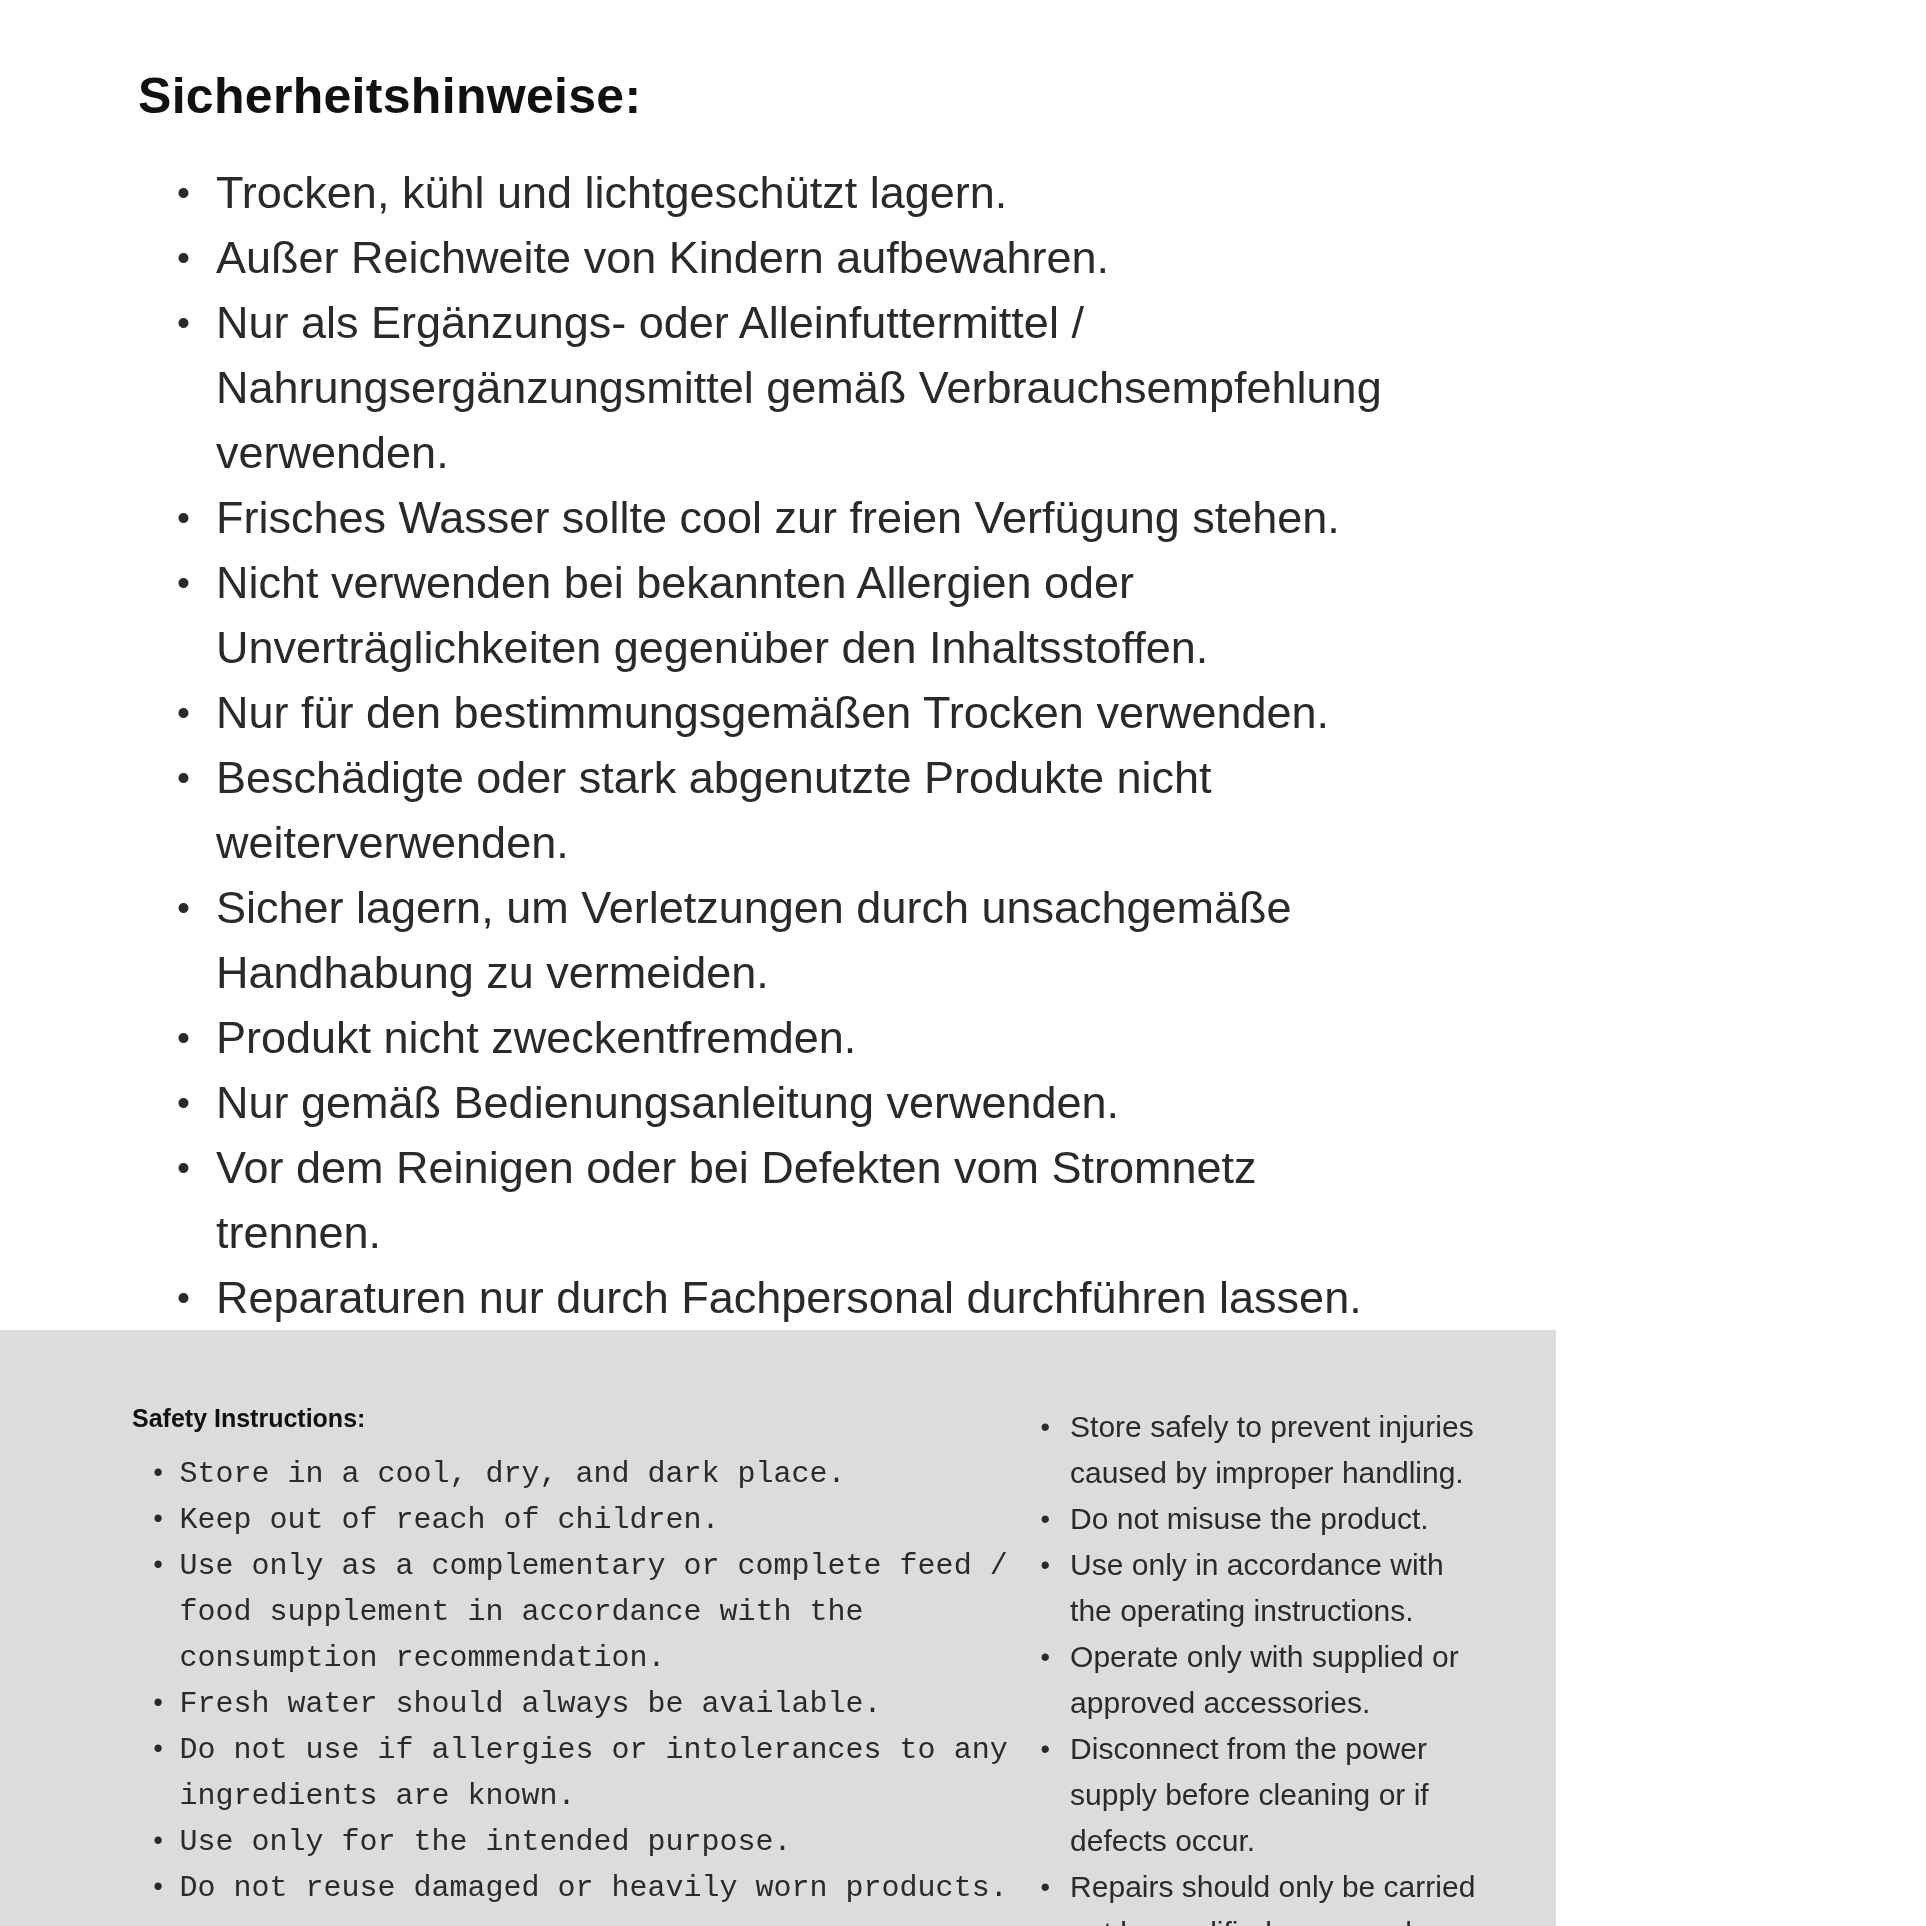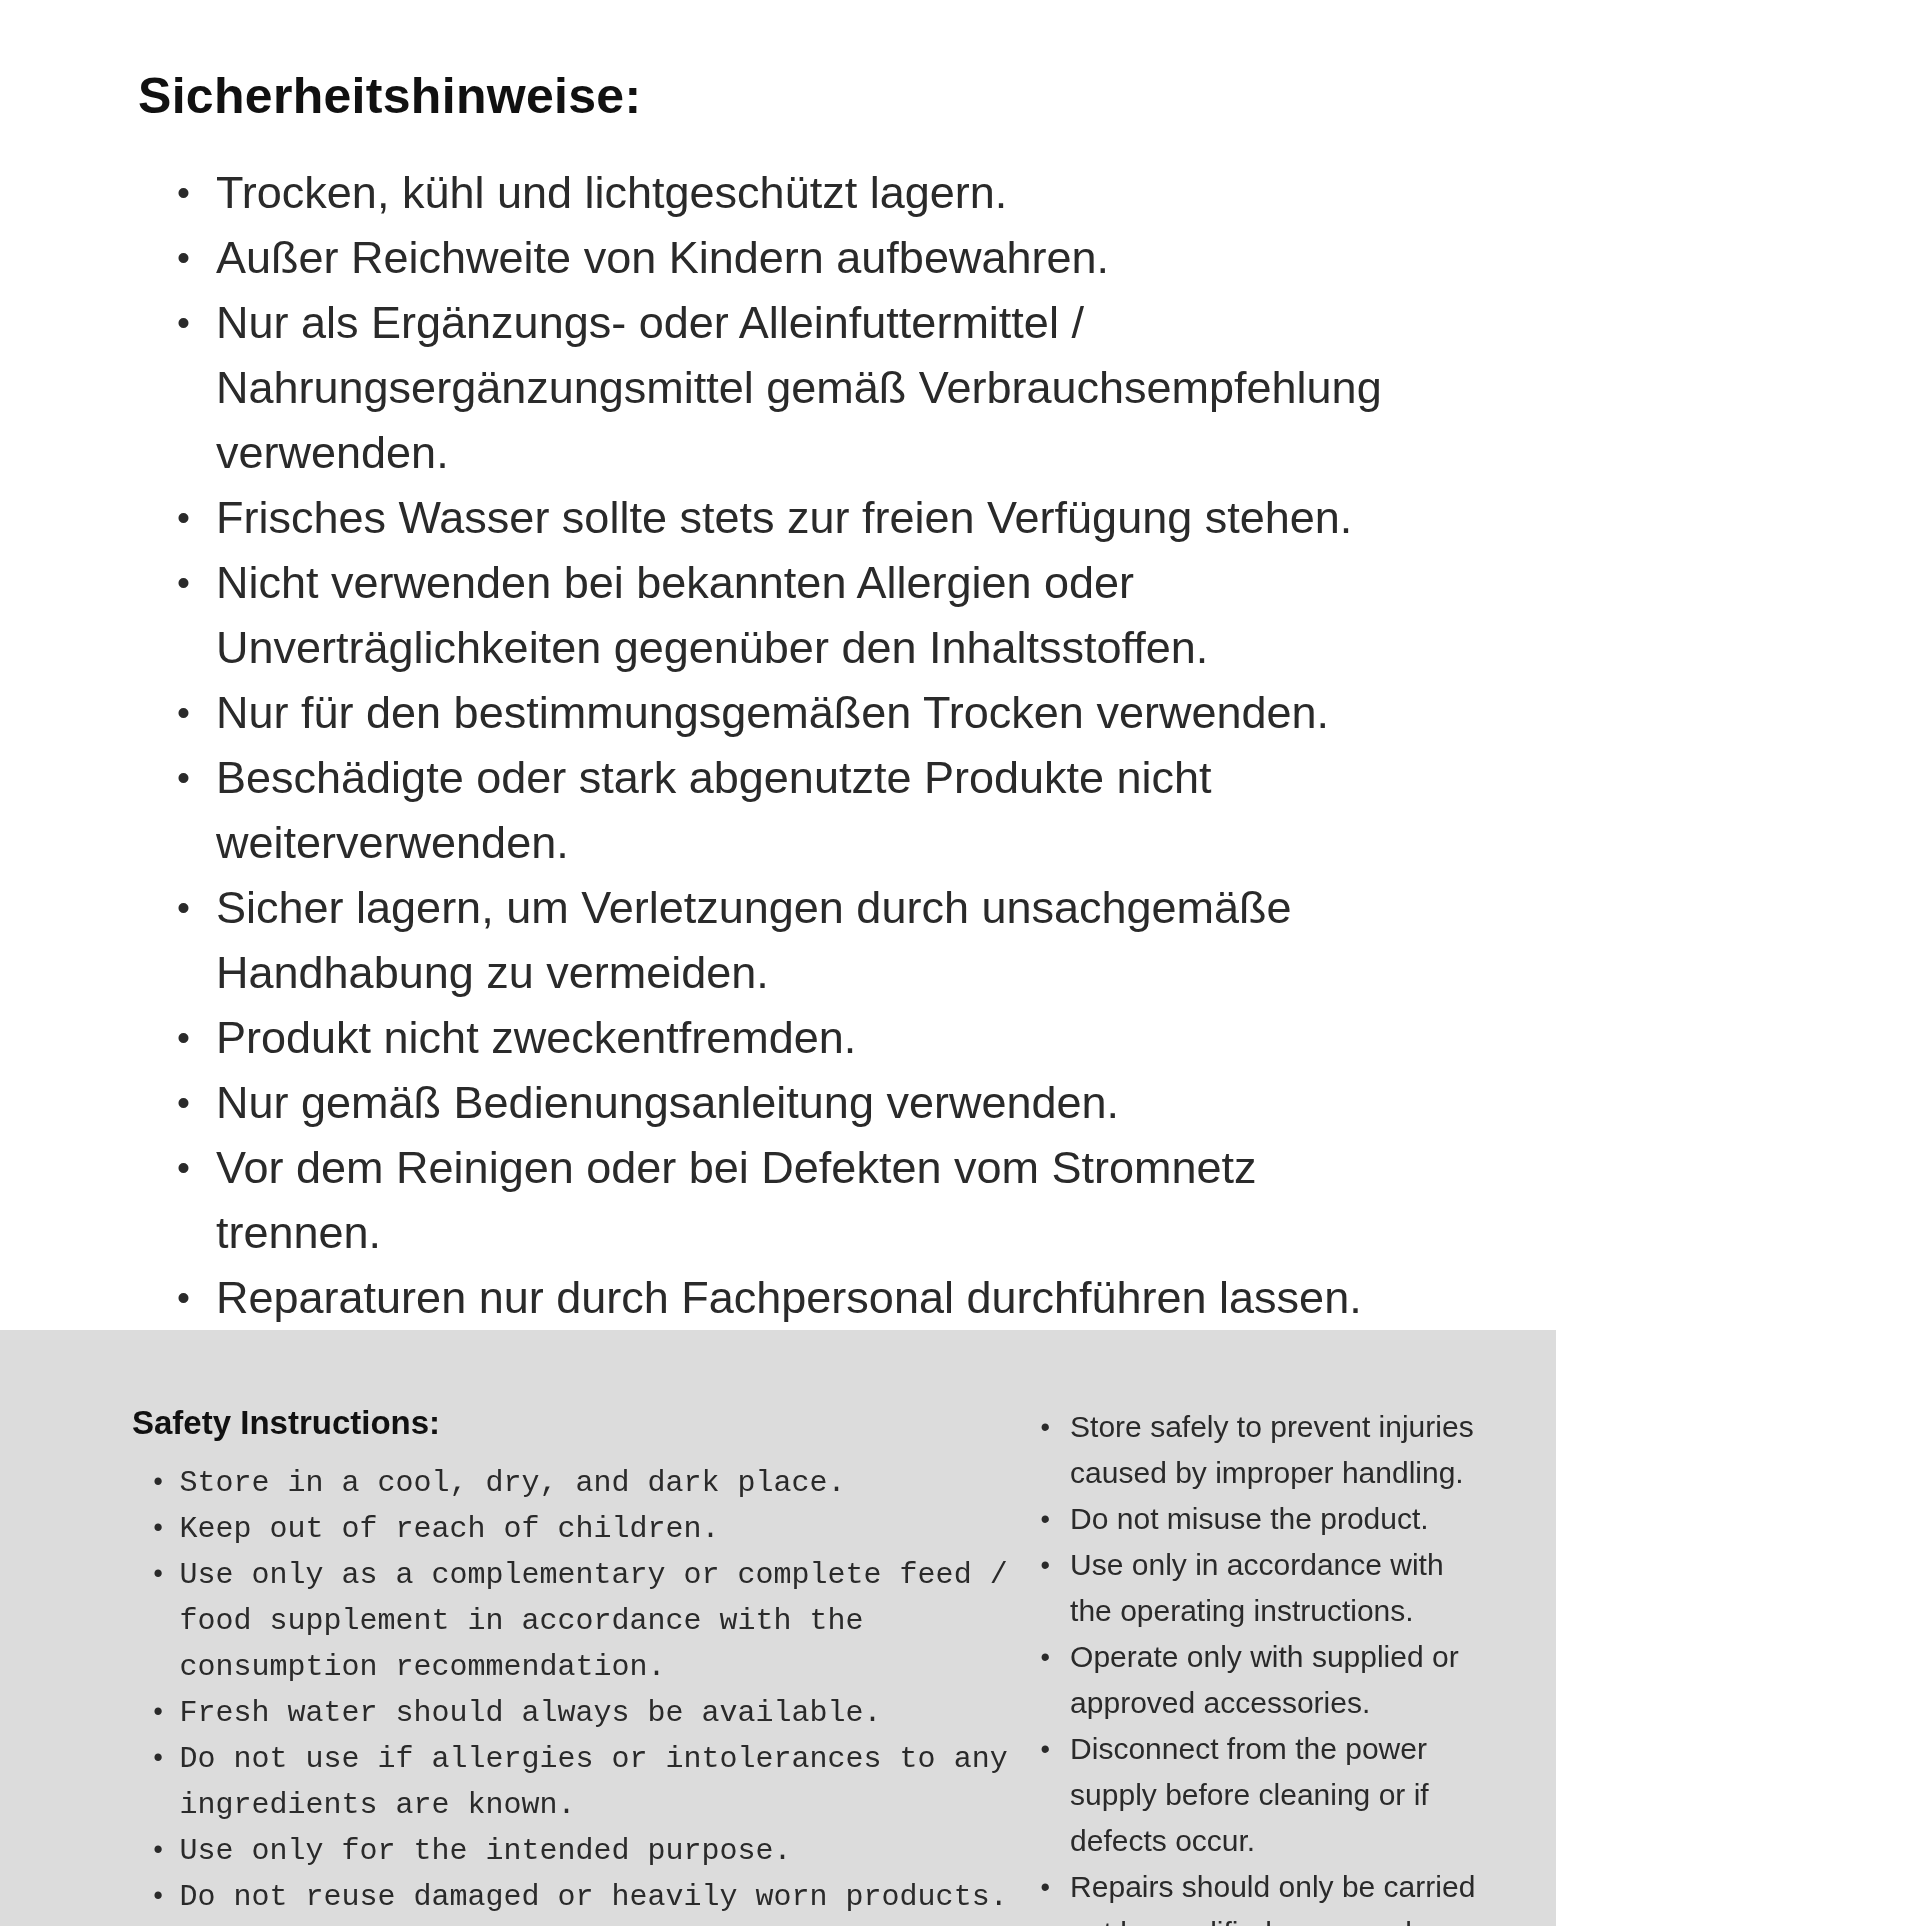--- a/index.html
+++ b/index.html
@@ -55,21 +55,21 @@
   .section-english {
     flex: 1 1 auto;
     background: #dcdcdc;
     padding: 74px 77px 39px 132px;
     display: grid;
     grid-template-columns: 899px 1fr;
     column-gap: 9.6px;
     align-content: start;
   }
   .english-title {
-    font-size: 33px;
+    font-size: 25px;
     font-weight: 700;
     color: #111111;
     margin-bottom: 18px;
   }
   .english-list {
     list-style: none;
     max-width: 860px;
   }
   .col-left .english-list { margin-left: 18px; font-family: Liberation Mono, monospace; }
   .english-list li {
@@ -93,21 +93,21 @@
 <body>
 
 <div class="page">
 
   <div class="section-german">
     <div class="german-title">Sicherheitshinweise:</div>
     <ul class="german-list">
       <li>Trocken, kühl und lichtgeschützt lagern.</li>
       <li>Außer Reichweite von Kindern aufbewahren.</li>
       <li>Nur als Ergänzungs- oder Alleinfuttermittel / Nahrungsergänzungsmittel gemäß Verbrauchsempfehlung verwenden.</li>
-      <li>Frisches Wasser sollte stets zur freien Verfügung stehen.</li>
+      <li>Frisches Wasser sollte cool zur freien Verfügung stehen.</li>
       <li>Nicht verwenden bei bekannten Allergien oder Unverträglichkeiten gegenüber den Inhaltsstoffen.</li>
       <li>Nur für den bestimmungsgemäßen Trocken verwenden.</li>
       <li>Beschädigte oder stark abgenutzte Produkte nicht weiterverwenden.</li>
       <li>Sicher lagern, um Verletzungen durch unsachgemäße Handhabung zu vermeiden.</li>
       <li>Produkt nicht zweckentfremden.</li>
       <li>Nur gemäß Bedienungsanleitung verwenden.</li>
       <li>Vor dem Reinigen oder bei Defekten vom Stromnetz trennen.</li>
       <li>Reparaturen nur durch Fachpersonal durchführen lassen.</li>
     </ul>
   </div>

